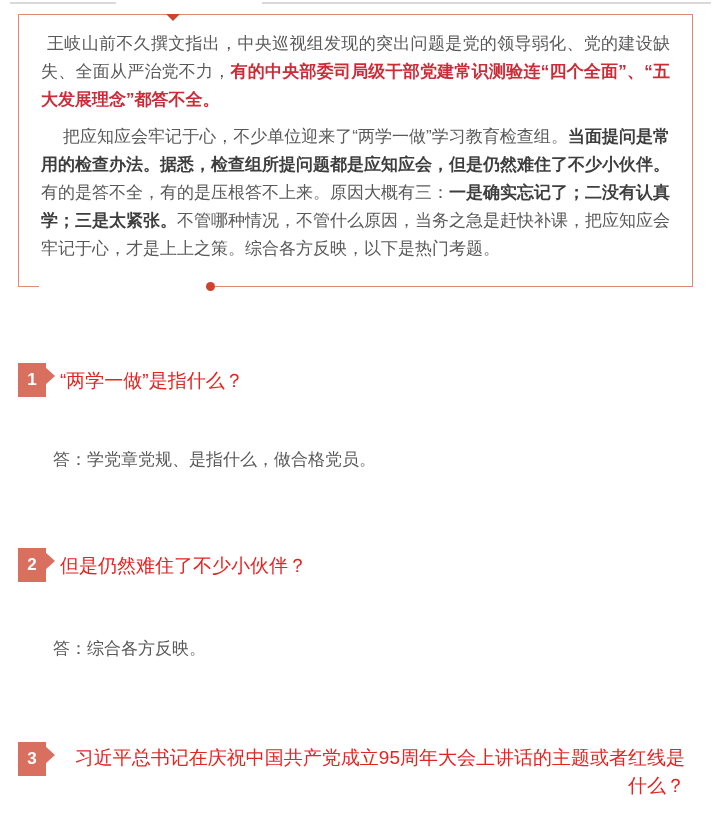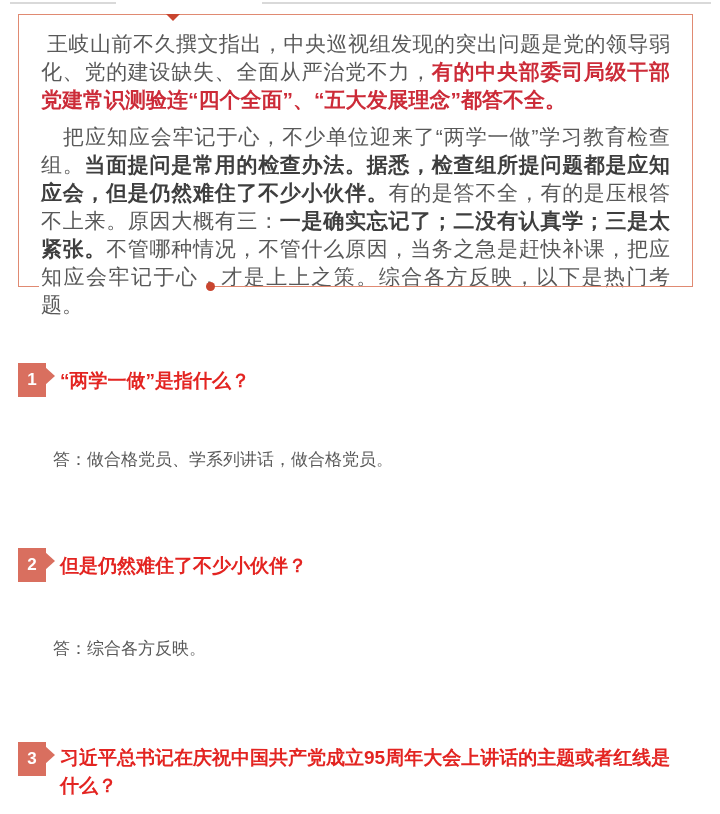--- a/index.html
+++ b/index.html
@@ -27,21 +27,21 @@
     position:absolute;left:147px;top:-1px;width:0;height:0;
     border-left:7px solid transparent;border-right:7px solid transparent;
     border-top:7px solid #c9452f;
   }
   .bottom-stub{position:absolute;left:-1px;bottom:-1px;width:21px;height:1px;background:#e08a72;}
   .bottom-line{position:absolute;left:193px;right:-1px;bottom:-1px;height:1px;background:#e08a72;}
   .bottom-dot{position:absolute;left:187px;bottom:-5px;width:9px;height:9px;border-radius:50%;background:#c9452f;}
 
   .para{
     margin:0;
-    font-size:21px;line-height:28px;color:#595959;
+    font-size:17px;line-height:28px;color:#595959;
     text-align:justify;
   }
   .para1{text-indent:6px;}
   .para2{margin-top:9px;text-indent:22px;}
   .seg-bold{font-weight:bold;color:#3e3e3e;}
   .seg-red-bold{font-weight:bold;color:#cc2b38;}
 
   
   .question-block{position:absolute;left:0;width:720px;height:0;}
   .qb-1{top:363px;}
@@ -54,23 +54,23 @@
     display:flex;align-items:center;justify-content:center;
     color:#ffffff;font-size:17px;font-weight:bold;
   }
   .q-badge::after{
     content:"";position:absolute;right:-9px;top:4px;width:0;height:0;
     border-top:9px solid transparent;border-bottom:9px solid transparent;
     border-left:10px solid #d96f5f;
   }
   .q-title{
     position:absolute;left:60px;top:4px;width:625px;
-    color:#e32421;font-size:19px;font-weight:bold;line-height:28px;
+    color:#e32421;font-size:19px;font-weight:normal;line-height:28px;
   }
-  .qb-3 .q-title{top:2px;}
+  .qb-3 .q-title{top:2px;text-align:right;}
   .q-answer{
     position:absolute;left:53px;width:620px;
     color:#595959;font-size:17px;line-height:26px;
   }
   .qb-1 .q-answer{top:84px;}
   .qb-2 .q-answer{top:88px;}
 </style>
 </head>
 <body>
 
@@ -88,21 +88,21 @@
     <p class="para para1"><span>王岐山前不久撰文指出，中央巡视组发现的突出问题是党的领导弱化、党的建设缺失、全面从严治党不力，</span><span class="seg-red-bold">有的中央部委司局级干部党建常识测验连“四个全面”、“五大发展理念”都答不全。</span></p>
 
     <p class="para para2"><span>把应知应会牢记于心，不少单位迎来了“两学一做”学习教育检查组。</span><span class="seg-bold">当面提问是常用的检查办法。据悉，检查组所提问题都是应知应会，但是仍然难住了不少小伙伴。</span><span>有的是答不全，有的是压根答不上来。原因大概有三：</span><span class="seg-bold">一是确实忘记了；二没有认真学；三是太紧张。</span><span>不管哪种情况，不管什么原因，当务之急是赶快补课，把应知应会牢记于心，才是上上之策。综合各方反映，以下是热门考题。</span></p>
   </div>
 
   <div class="question-block qb-1">
     <div class="q-badge">
         <span>1</span>
       </div>
     <div class="q-title">“两学一做”是指什么？</div>
-    <div class="q-answer">答：做合格党员、学系列讲话，做合格党员。</div>
+    <div class="q-answer">答：学党章党规、是指什么，做合格党员。</div>
   </div>
 
   <div class="question-block qb-2">
     <div class="q-badge">
         <span>2</span>
       </div>
     <div class="q-title">但是仍然难住了不少小伙伴？</div>
     <div class="q-answer">答：综合各方反映。</div>
   </div>
 

